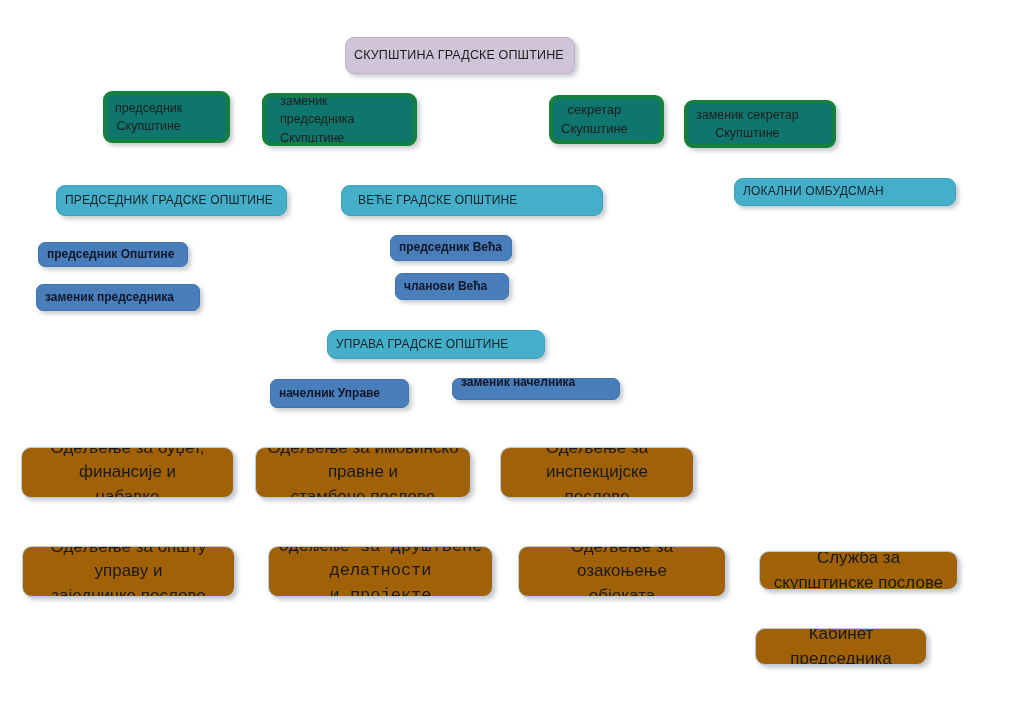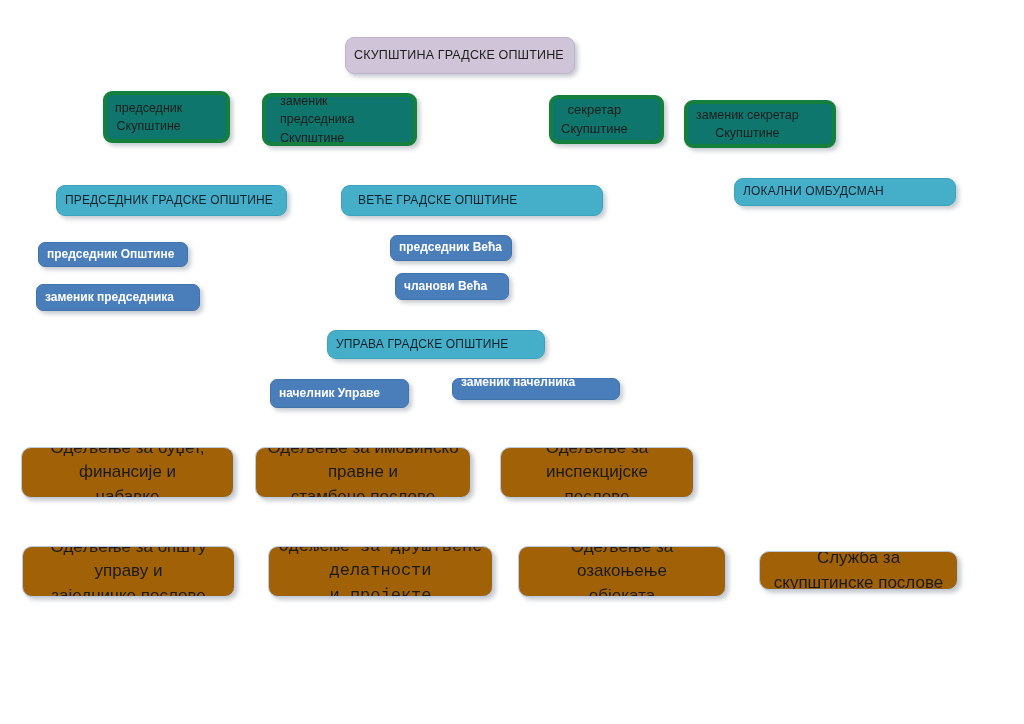--- a/index.html
+++ b/index.html
@@ -52,21 +52,21 @@
     border: 1px solid #3ba2bd;
     color: #14232b;
     font-size: 12px;
     letter-spacing: 0.15px;
   }
 
   
   .t-blue {
     background: #4a7ebb;
     border: 1px solid #4174ad;
-    color: #ffffff;
+    color: #0f172a;
     font-size: 12px;
     font-weight: bold;
     border-radius: 7px;
   }
 
   
   .t-dept {
     background: #a16207;
     border: 1px solid #b7cbe4;
     color: #1a1a1a;
@@ -199,14 +199,17 @@
     <span>
       <span>Одељење за озакоњење</span><br>
       <span>објеката</span>
     </span>
   </div>
 
   <div class="node t-dept" style="left:759px; top:551px; width:199px; height:39px;">
     <span>Служба за скупштинске послове</span>
   </div>
 
+  <div class="node t-dept" style="left:755px; top:628px; width:172px; height:37px;">
+    <span>Кабинет председника</span>
+  </div>
 
 </div>
 
 </body></html>

